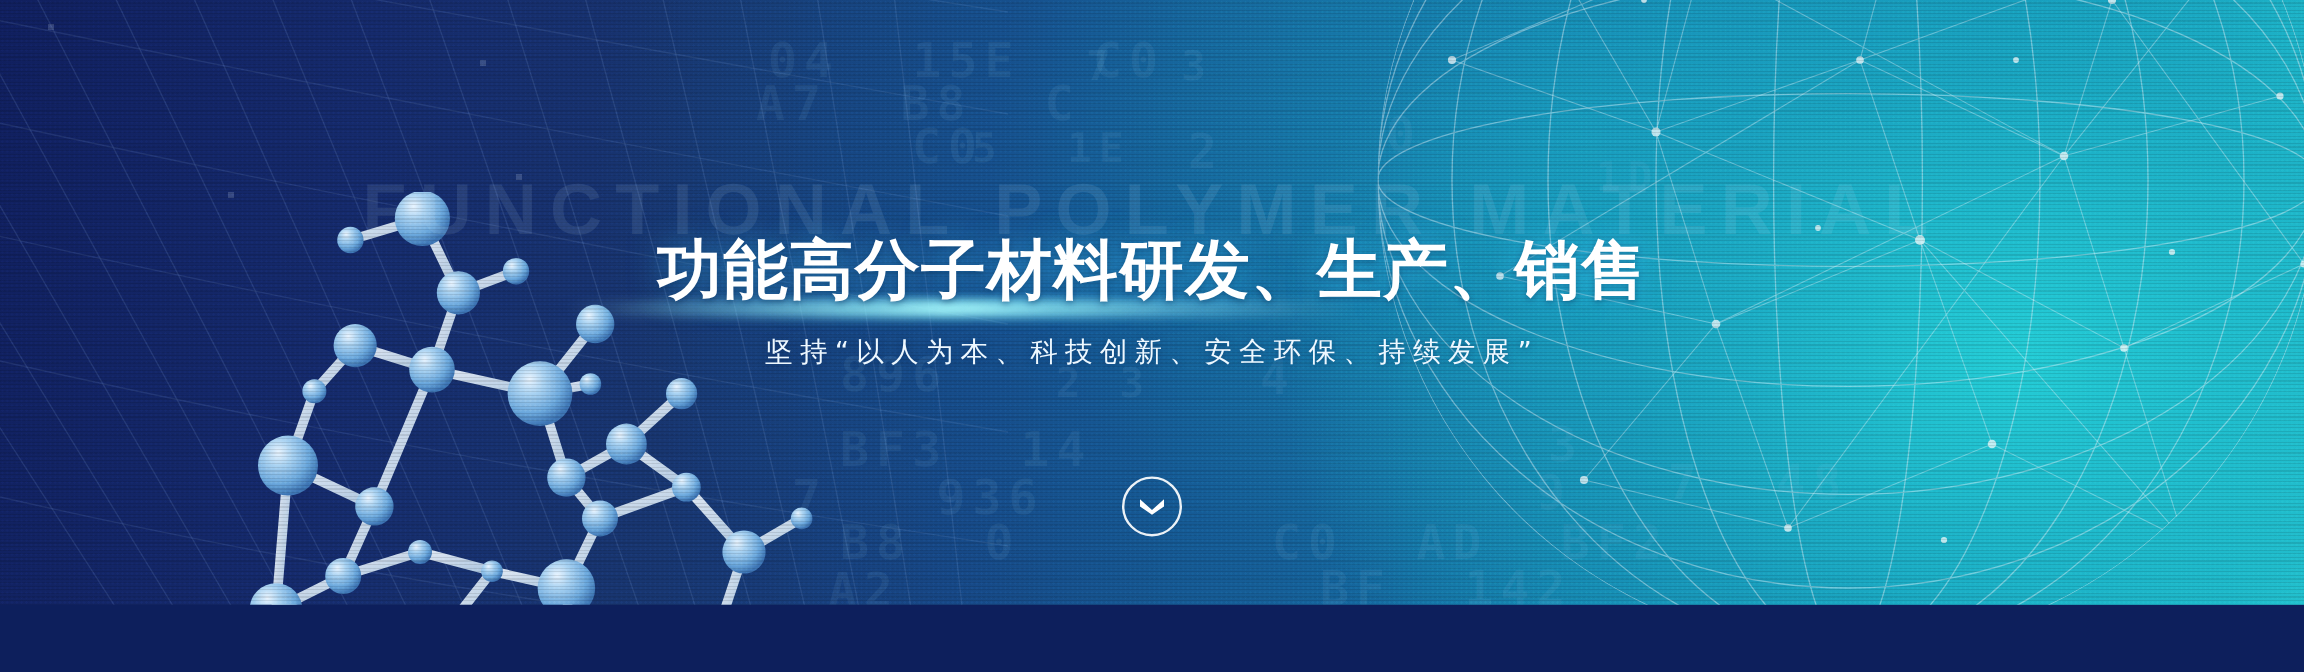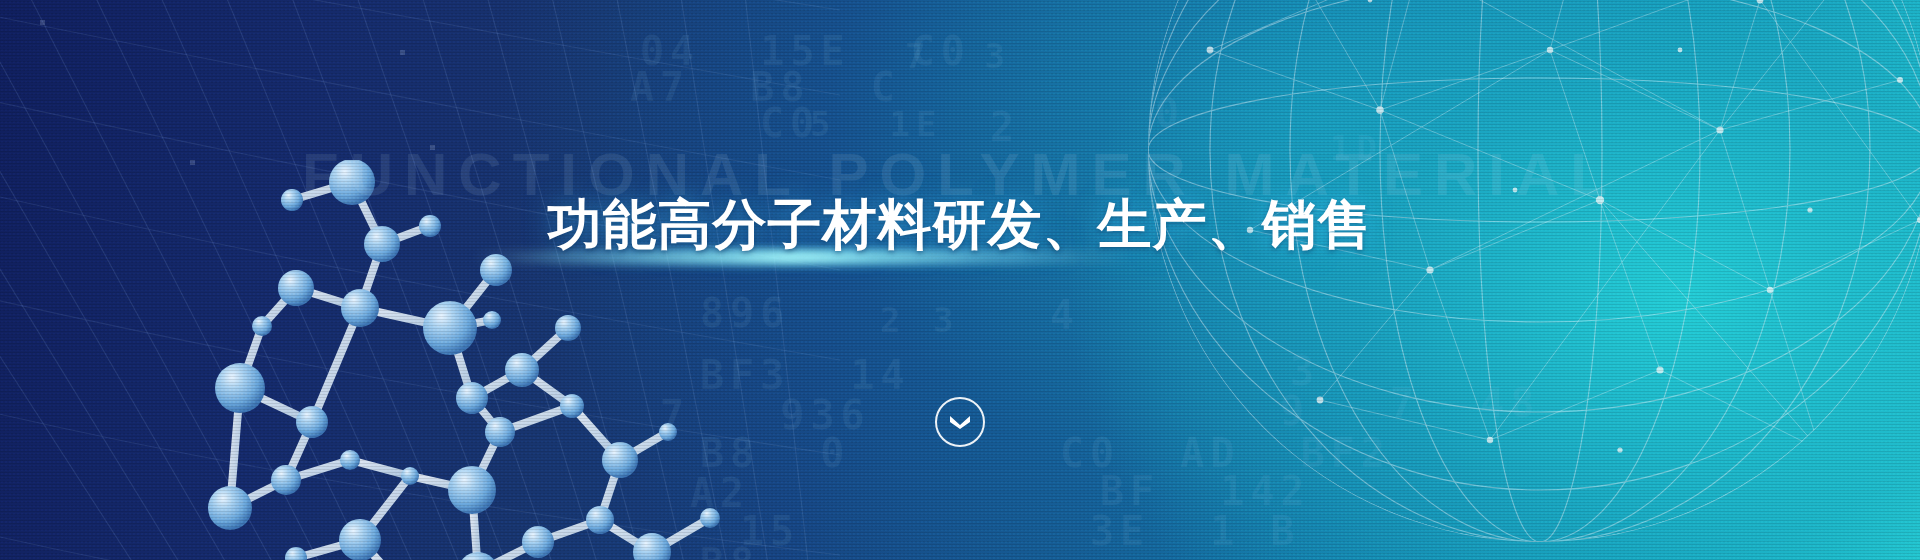--- a/index.html
+++ b/index.html
@@ -1,20 +1,20 @@
 <!DOCTYPE html>
 <html><head>
 <meta charset="utf-8">
 <style>
   * { margin:0; padding:0; box-sizing:border-box; }
   html,body{ width:1920px; height:560px; overflow:hidden; background:#0d1f5c; }
   body{ font-family:"Liberation Sans","DejaVu Sans",sans-serif; }
 
   #banner{
-    position:relative; width:1920px; height:560px; overflow:hidden;
+    position:relative; width:1920px; height:504px; overflow:hidden;
     background:
       radial-gradient(ellipse 900px 700px at 1680px 300px, rgba(37,208,216,0.95) 0%, rgba(30,180,200,0.55) 35%, rgba(20,120,170,0.0) 68%),
       radial-gradient(ellipse 1100px 900px at 1320px 120px, rgba(23,150,190,0.85) 0%, rgba(20,110,170,0.35) 45%, rgba(16,60,130,0) 75%),
       linear-gradient(100deg, #101f5e 0%, #152a6b 16%, #18356f 30%, #17417f 44%, #16588f 58%, #1279a8 70%, #13a1bd 84%, #1fc6d0 96%, #27d2d6 100%);
   }
 
   
   .grid-wrap{ position:absolute; left:-260px; top:-140px; width:1100px; height:900px;
      opacity:.50; pointer-events:none; }
   .grid-wrap svg{ width:100%; height:100%; display:block; }
@@ -321,20 +321,21 @@
 
   <div class="streak"></div>
   <div class="streak2"></div>
 
   <div class="content">
 
     <div class="watermark">FUNCTIONAL POLYMER MATERIAL</div>
 
     <h1 class="title">功能高分子材料研发、生产、销售</h1>
 
+    <div class="subtitle">坚持“以人为本、科技创新、安全环保、持续发展”</div>
 
     <div class="scroll-btn">
       <span>
         <svg width="24" height="16" viewBox="0 0 24 16">
           <path d="M2 2 L12 11 L22 2 L22 8 L12 15 L2 8 Z" fill="#ffffff"></path>
         </svg>
       </span>
     </div>
 
   </div>

